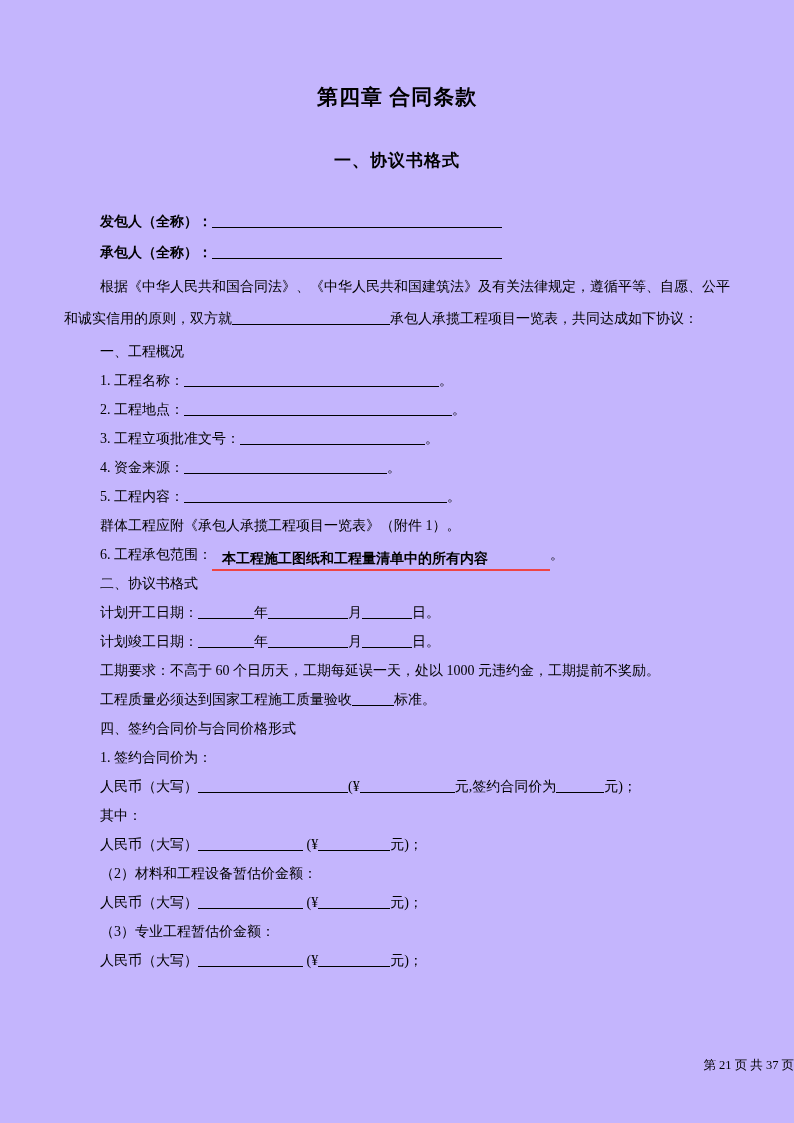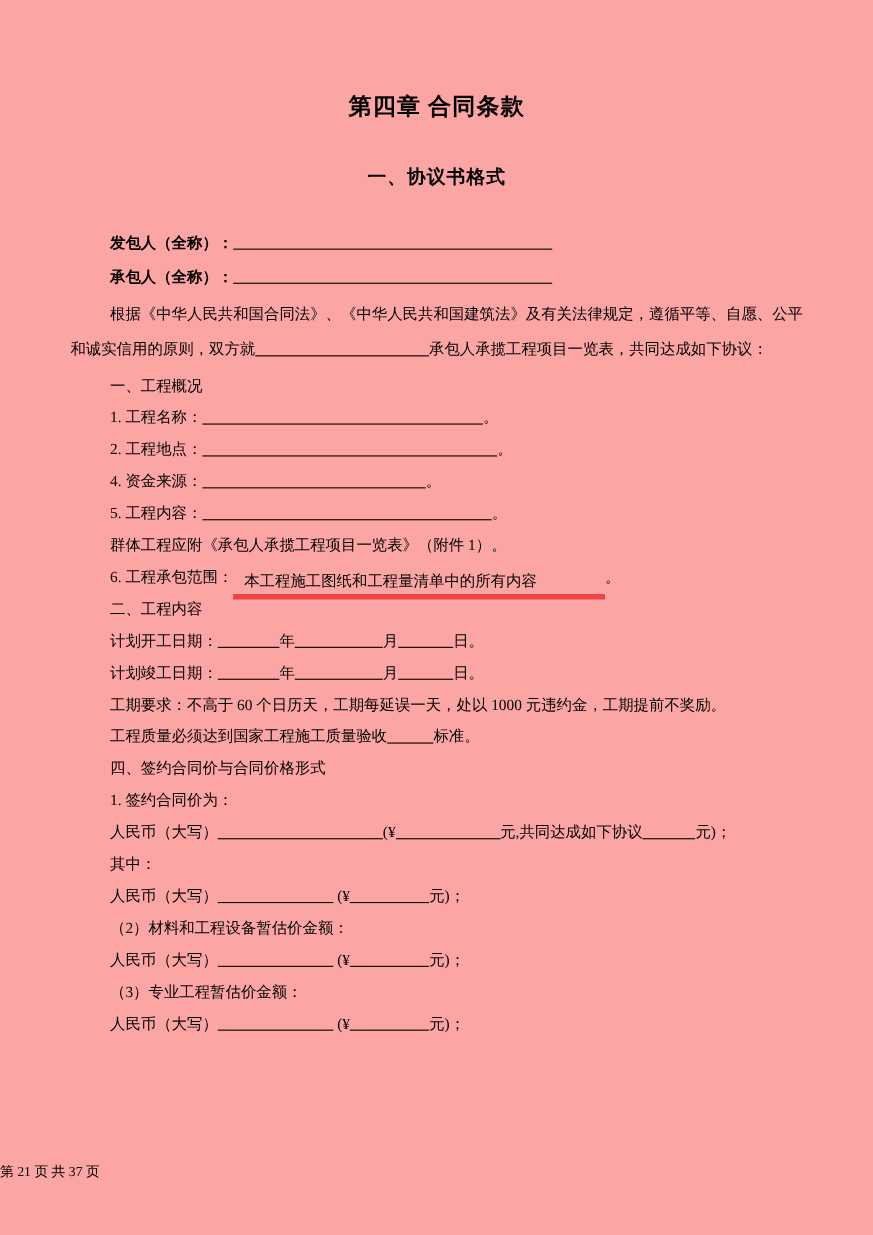--- a/index.html
+++ b/index.html
@@ -5,21 +5,21 @@
   html, body {
     margin: 0;
     padding: 0;
     background: #ffffff;
   }
   .page {
     position: relative;
     width: 794px;
     height: 1123px;
     margin: 0 auto;
-    background: #fca5a5;
+    background: #c4b5fd;
     color: #000000;
     font-family: "Liberation Serif", "DejaVu Serif", serif;
     overflow: hidden;
   }
   .content {
     padding: 0 64px;
   }
   .doc-title {
     margin: 84px 0 0 0;
     text-align: center;
@@ -61,35 +61,36 @@
     text-align: left;
   }
   .blank {
     display: inline-block;
     border-bottom: 1px solid #000;
     height: 14px;
     vertical-align: -2px;
   }
   .fill {
     display: inline-block;
-    border-bottom: 5px solid #ef4444;
+    border-bottom: 2px solid #ef4444;
     height: 20px;
     line-height: 20px;
     vertical-align: -4px;
     font-size: 14px;
+    font-weight: bold;
   }
   .doc-lines {
     margin-top: 2px;
   }
   .page-footer {
     position: absolute;
     left: 0;
     right: 0;
     top: 1056px;
-    text-align: left;
+    text-align: right;
     font-size: 12.5px;
     line-height: 18px;
     color: #000;
   }
 </style>
 </head>
 <body>
 
 <div class="page">
   <div class="content">
@@ -102,32 +103,33 @@
         <div class="line party"><span class="bold">发包人（全称）：</span><span class="blank" style="width: 290px;"></span></div>
         <div class="line party"><span class="bold">承包人（全称）：</span><span class="blank" style="width: 290px;"></span></div>
       </div>
 
     <p class="preamble"><span>根据《中华人民共和国合同法》、《中华人民共和国建筑法》及有关法律规定，遵循平等、自愿、公平和诚实信用的原则，双方就</span><span class="blank" style="width: 158px;"></span><span>承包人承揽工程项目一览表，共同达成如下协议：</span></p>
 
     <div class="doc-lines">
         <div class="line"><span class="txt">一、工程概况</span></div>
         <div class="line"><span class="txt">1. 工程名称：</span><span class="blank" style="width: 255px;"></span><span class="txt">。</span></div>
         <div class="line"><span class="txt">2. 工程地点：</span><span class="blank" style="width: 268px;"></span><span class="txt">。</span></div>
+        <div class="line"><span class="txt">3. 工程立项批准文号：</span><span class="blank" style="width: 185px;"></span><span class="txt">。</span></div>
         <div class="line"><span class="txt">4. 资金来源：</span><span class="blank" style="width: 203px;"></span><span class="txt">。</span></div>
         <div class="line"><span class="txt">5. 工程内容：</span><span class="blank" style="width: 263px;"></span><span class="txt">。</span></div>
         <div class="line"><span class="txt">群体工程应附《承包人承揽工程项目一览表》（附件 1）。</span></div>
         <div class="line"><span class="txt">6. 工程承包范围：</span><span class="fill" style="padding-left: 10px; padding-right: 62px;">本工程施工图纸和工程量清单中的所有内容</span><span class="txt">。</span></div>
-        <div class="line"><span class="txt">二、工程内容</span></div>
+        <div class="line"><span class="txt">二、协议书格式</span></div>
         <div class="line"><span class="txt">计划开工日期：</span><span class="blank" style="width: 56px;"></span><span class="txt">年</span><span class="blank" style="width: 80px;"></span><span class="txt">月</span><span class="blank" style="width: 50px;"></span><span class="txt">日。</span></div>
         <div class="line"><span class="txt">计划竣工日期：</span><span class="blank" style="width: 56px;"></span><span class="txt">年</span><span class="blank" style="width: 80px;"></span><span class="txt">月</span><span class="blank" style="width: 50px;"></span><span class="txt">日。</span></div>
         <div class="line"><span class="txt">工期要求：不高于 60 个日历天，工期每延误一天，处以 1000 元违约金，工期提前不奖励。</span></div>
         <div class="line"><span class="txt">工程质量必须达到国家工程施工质量验收</span><span class="blank" style="width: 42px;"></span><span class="txt">标准。</span></div>
         <div class="line"><span class="txt">四、签约合同价与合同价格形式</span></div>
         <div class="line"><span class="txt">1. 签约合同价为：</span></div>
-        <div class="line"><span class="txt">人民币（大写）</span><span class="blank" style="width: 150px;"></span><span class="txt">(¥</span><span class="blank" style="width: 95px;"></span><span class="txt">元,共同达成如下协议</span><span class="blank" style="width: 48px;"></span><span class="txt">元)；</span></div>
+        <div class="line"><span class="txt">人民币（大写）</span><span class="blank" style="width: 150px;"></span><span class="txt">(¥</span><span class="blank" style="width: 95px;"></span><span class="txt">元,签约合同价为</span><span class="blank" style="width: 48px;"></span><span class="txt">元)；</span></div>
         <div class="line"><span class="txt">其中：</span></div>
         <div class="line"><span class="txt">人民币（大写）</span><span class="blank" style="width: 105px;"></span><span class="txt"> (¥</span><span class="blank" style="width: 72px;"></span><span class="txt">元)；</span></div>
         <div class="line"><span class="txt">（2）材料和工程设备暂估价金额：</span></div>
         <div class="line"><span class="txt">人民币（大写）</span><span class="blank" style="width: 105px;"></span><span class="txt"> (¥</span><span class="blank" style="width: 72px;"></span><span class="txt">元)；</span></div>
         <div class="line"><span class="txt">（3）专业工程暂估价金额：</span></div>
         <div class="line"><span class="txt">人民币（大写）</span><span class="blank" style="width: 105px;"></span><span class="txt"> (¥</span><span class="blank" style="width: 72px;"></span><span class="txt">元)；</span></div>
       </div>
 
   </div>
 

